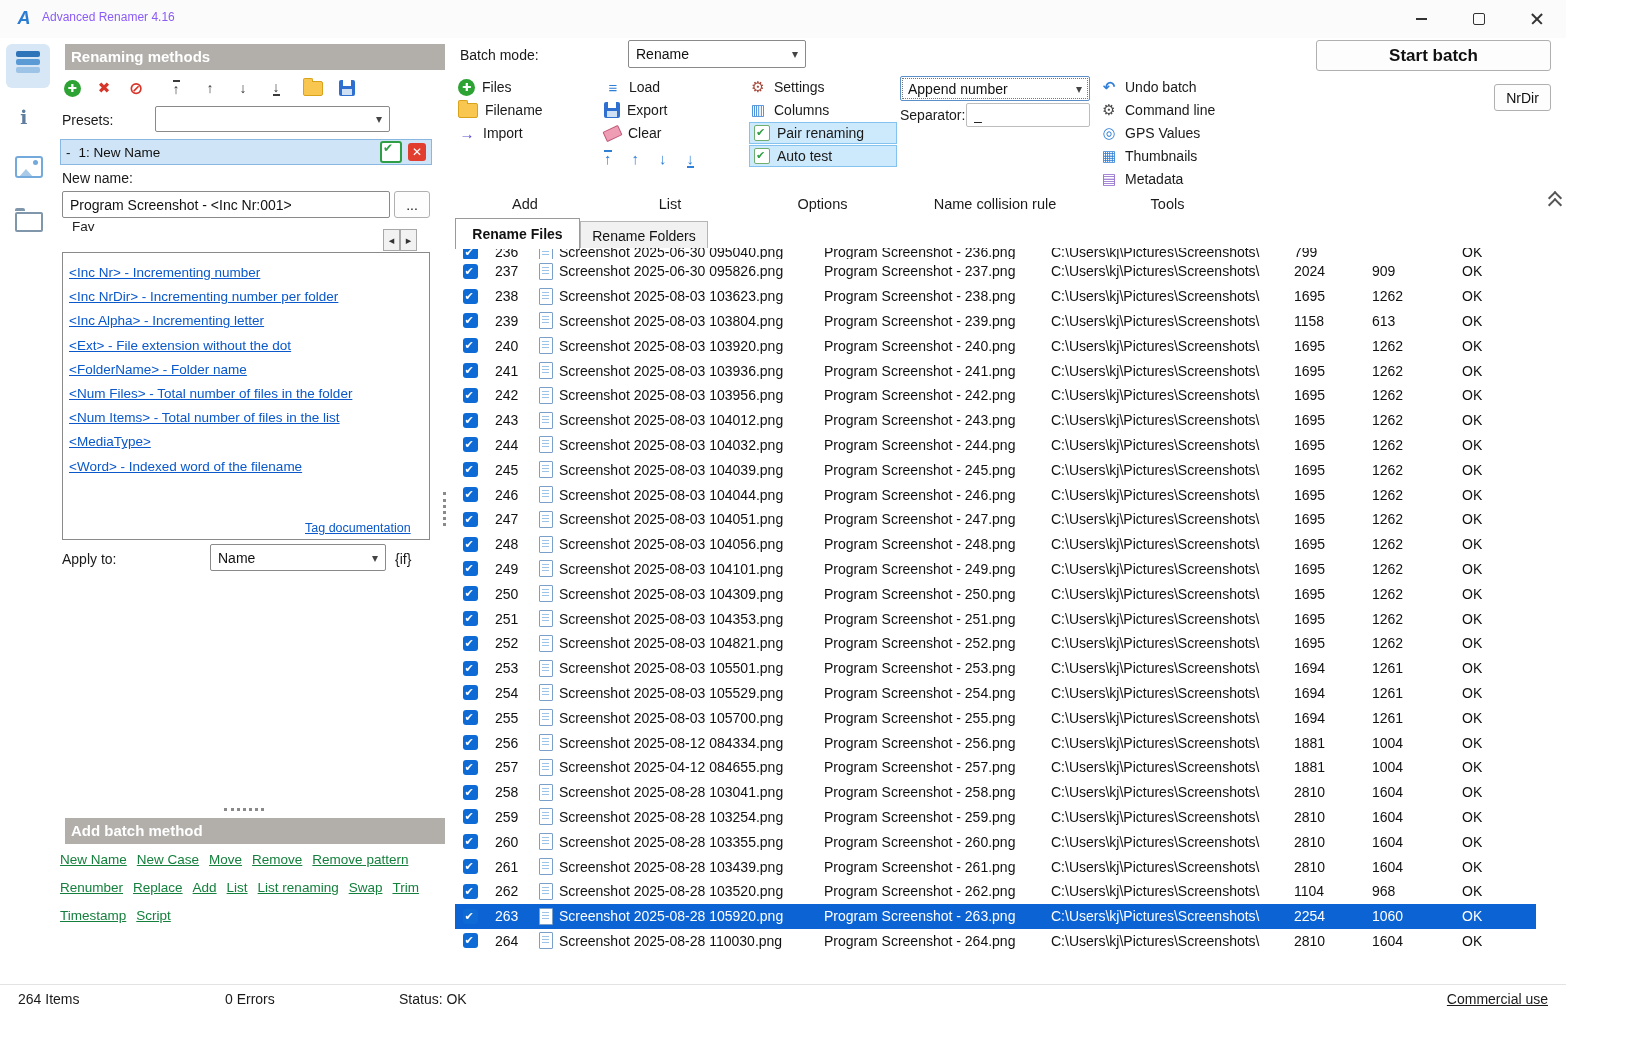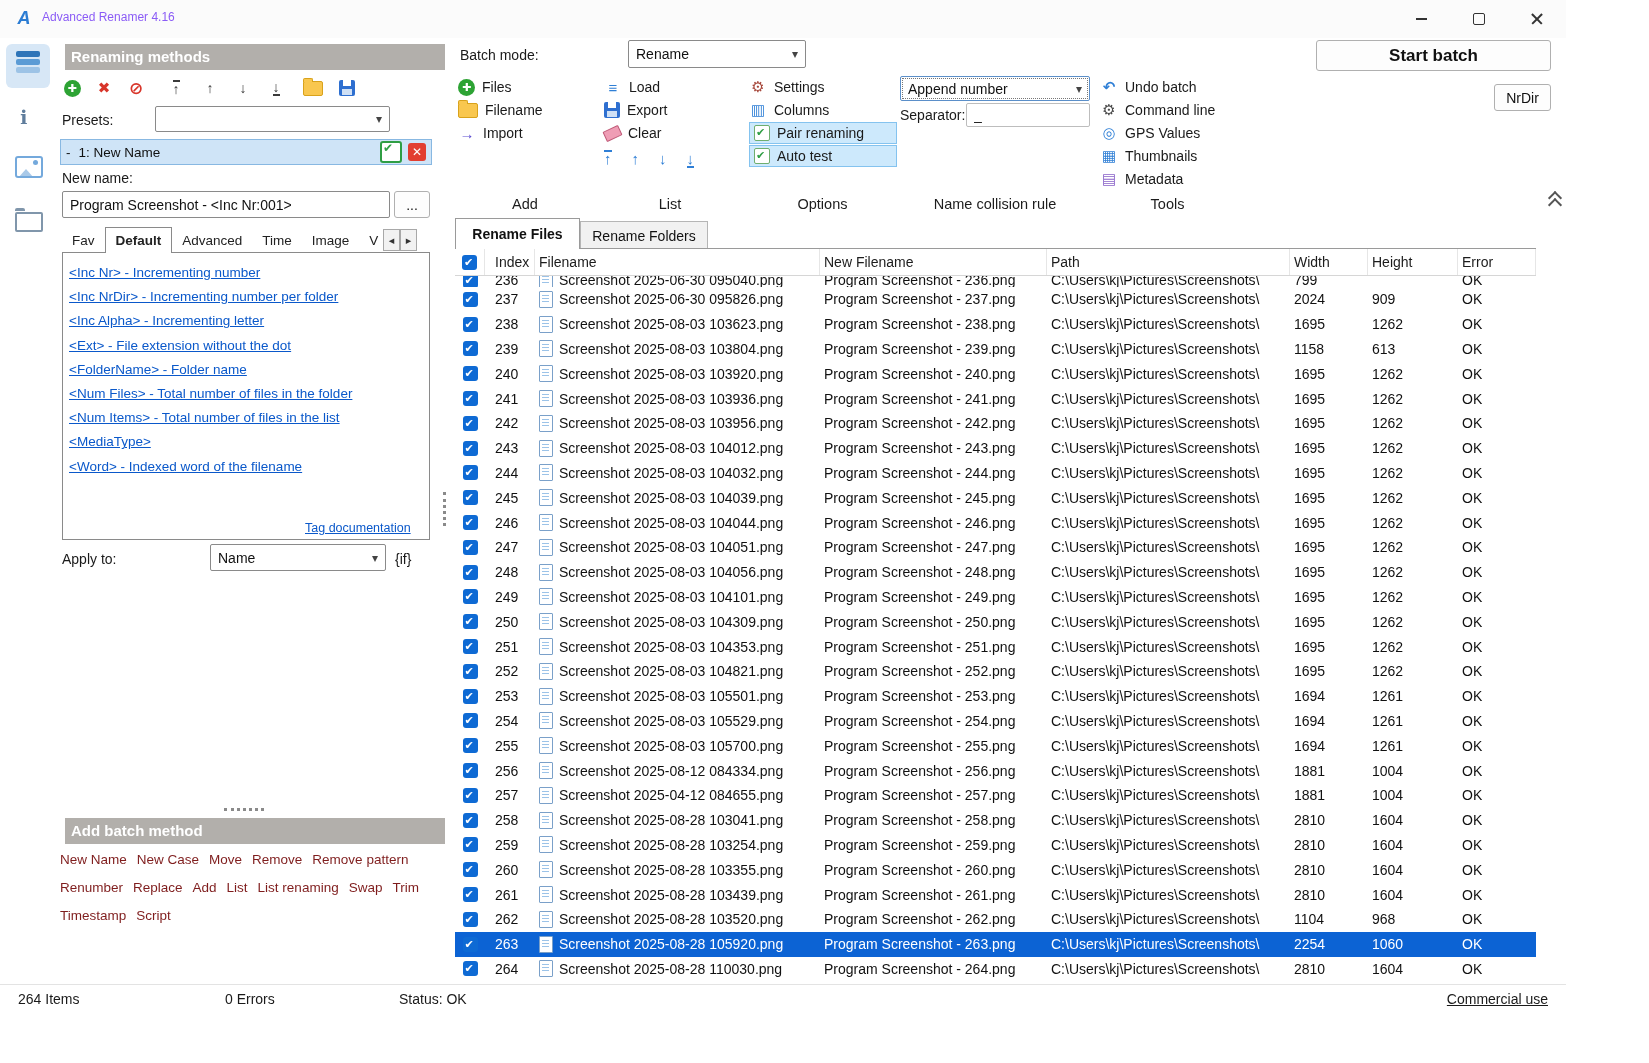--- a/index.html
+++ b/index.html
@@ -63,36 +63,36 @@
   
   .m-toolbar{position:absolute;left:57px;top:76px;height:24px;}
   .m-toolbar .ti{position:absolute;top:0;height:24px;display:flex;align-items:center;justify-content:center;width:26px;}
   .method-item{position:absolute;left:60px;top:139px;width:372px;height:26px;background:#cfe4f7;
                border:1px solid #88b8e2;box-sizing:border-box;display:flex;align-items:center;padding:0 5px;font-size:13.5px;}
   .method-item .mi-label{flex:1;margin-left:8px;}
   .m-check{width:18px;height:18px;background:#fff;border:2px solid #2f9e44;border-radius:3px;position:relative;margin-right:6px;}
   .m-check::after{content:"✔";color:#2f9e44;font-size:12px;position:absolute;left:1px;top:-2px;}
   .m-del{width:18px;height:18px;background:#e23e30;border-radius:3px;color:#fff;font-size:12px;line-height:18px;text-align:center;font-weight:bold;}
 
-  .tagtabs{position:absolute;left:62px;top:227px;width:318px;height:26px;display:flex;overflow:hidden;z-index:2;}
+  .tagtabs{position:absolute;left:62px;top:213px;width:318px;height:26px;display:flex;overflow:hidden;z-index:2;flex-direction:column;}
   .ttab{padding:0 10px;height:24px;line-height:24px;font-size:13.5px;color:#222;margin-top:2px;}
   .ttab.active{background:#fff;border:1px solid #8a8a8a;border-bottom:none;font-weight:bold;height:26px;line-height:26px;margin-top:0;}
   .tscroll{position:absolute;top:229px;width:17px;height:22px;background:#f2f2f2;border:1px solid #a8a8a8;
            display:flex;align-items:center;justify-content:center;font-size:11px;color:#333;box-sizing:border-box;}
   .tagbox{position:absolute;left:62px;top:252px;width:368px;height:288px;border:1px solid #8a8a8a;background:#fff;
           box-sizing:border-box;padding:8px 6px;}
   .tag-link{color:#0a58ca;text-decoration:underline;font-size:13.5px;line-height:24.2px;white-space:nowrap;}
   .tagdoc{position:absolute;right:10px;bottom:5px;color:#0a58ca;text-decoration:underline;font-size:12.5px;}
 
   .vsplit{position:absolute;left:443px;top:492px;height:34px;border-left:3px dotted #8a8a8a;}
   .hsplit{position:absolute;left:224px;top:808px;width:40px;border-top:3px dotted #8a8a8a;}
 
   .bm-list{position:absolute;left:60px;top:852px;width:380px;}
   .bm-row{display:flex;gap:10px;margin-bottom:13px;flex-wrap:nowrap;}
-  .bm-item{font-size:13.5px;color:#7f1d1d;white-space:nowrap;}
+  .bm-item{font-size:13.5px;color:#15803d;white-space:nowrap;text-decoration:underline;}
 
   
   .tb-group{position:absolute;top:76px;}
   .tb-item{height:22px;display:flex;align-items:center;gap:7px;margin-bottom:1px;font-size:14px;color:#1a1a1a;}
   .tb-item .ig{width:18px;text-align:center;font-size:15px;flex:none;}
   .tb-item.hl{background:#cde9fc;border:1px solid #84c3ef;height:20px;padding:0 4px;margin:1px 0;box-sizing:content-box;width:138px;}
   .group-lbl{position:absolute;top:196px;text-align:center;font-size:14.5px;color:#1c1c1c;}
   .list-arrows{position:absolute;left:604px;top:150px;width:130px;display:flex;gap:20px;color:#2f7fd6;font-weight:bold;font-size:15px;}
   .collapse-btn{position:absolute;left:1546px;top:190px;width:18px;height:22px;}
   .collapse-btn i{position:absolute;left:4px;width:8px;height:8px;border-left:2px solid #555;border-top:2px solid #555;transform:rotate(45deg);}
@@ -360,32 +360,20 @@
 
   <span class="collapse-btn">
       <i></i>
       <i></i>
     </span>
 
   <div class="ftab active">Rename Files</div>
   <div class="ftab inactive">Rename Folders</div>
 
   <div class="table">
-    <div class="thead">
-      <div class="cell c-cb">
-          <span class="cb"></span>
-        </div>
-      <div class="cell c-index">Index</div>
-      <div class="cell c-file">Filename</div>
-      <div class="cell c-new">New Filename</div>
-      <div class="cell c-path">Path</div>
-      <div class="cell c-w">Width</div>
-      <div class="cell c-h">Height</div>
-      <div class="cell c-err">Error</div>
-    </div>
     <div class="partial-wrap">
         <div class="trow">
           <div class="cell c-cb">
             <span class="cb checked"></span>
           </div>
           <div class="cell c-index">236</div>
           <div class="cell c-file">
             <span class="ficon"></span>
             <span>Screenshot 2025-06-30 095040.png</span>
           </div>

